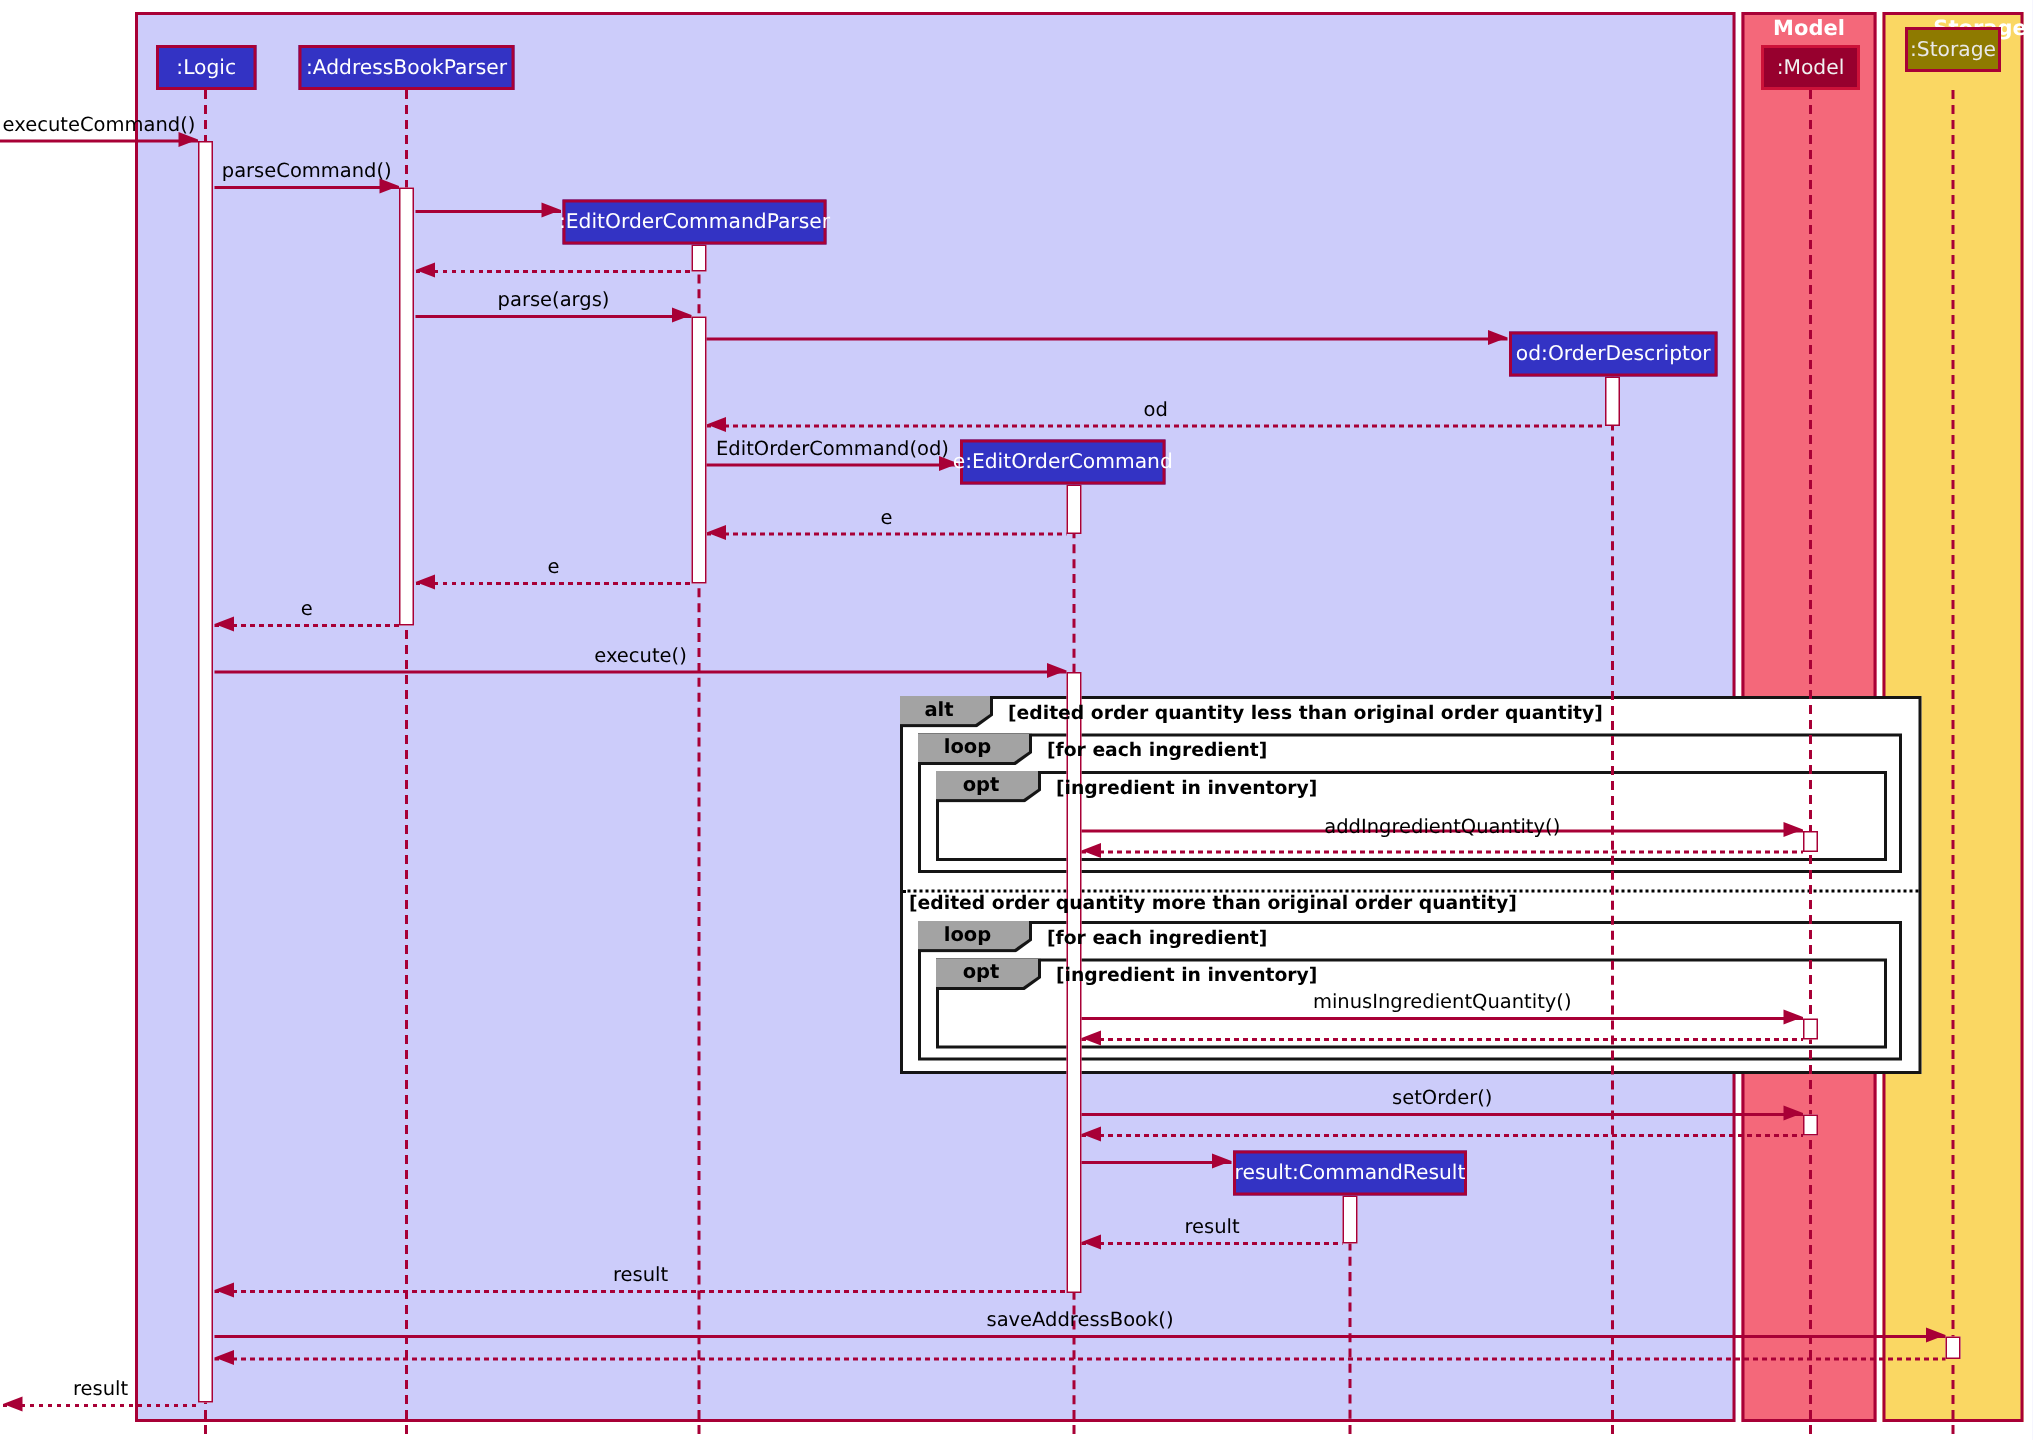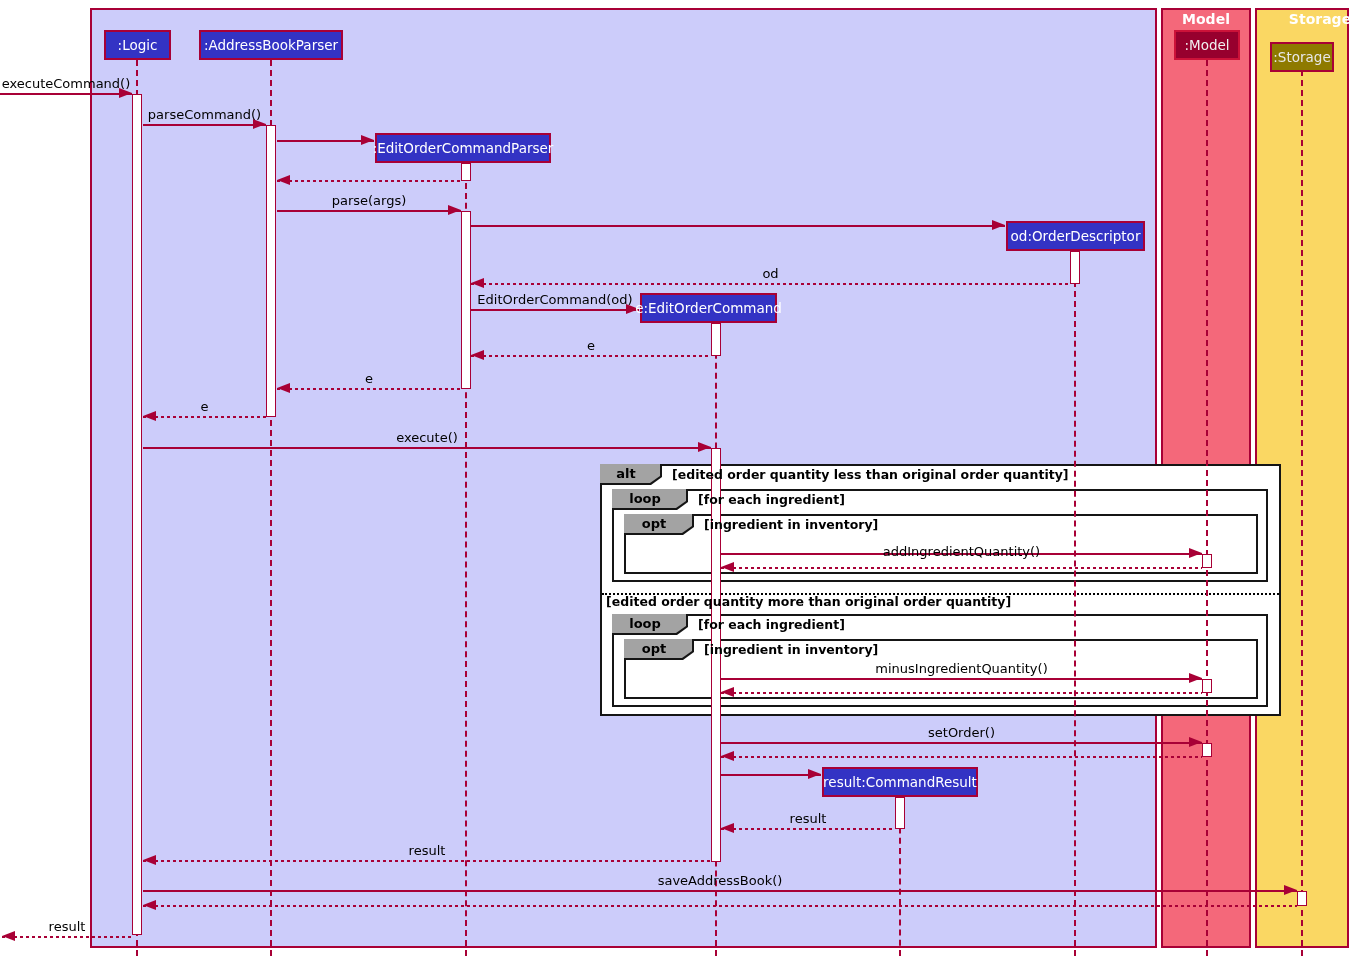--- a/index.html
+++ b/index.html
@@ -156,14 +156,14 @@
       <div class="pentagon-in">opt</div>
     </div>
     <div class="frag-cond" style="left: 704px; top: 642px;">[ingredient in inventory]</div>
     <div class="participant" style="left: 104px; top: 30px; width: 67px; background: rgb(51, 51, 196); border-color: rgb(168, 0, 54); color: rgb(255, 255, 255);">:Logic</div>
     <div class="participant" style="left: 199px; top: 30px; width: 144px; background: rgb(51, 51, 196); border-color: rgb(168, 0, 54); color: rgb(255, 255, 255);">:AddressBookParser</div>
     <div class="participant" style="left: 375px; top: 133px; width: 176px; background: rgb(51, 51, 196); border-color: rgb(168, 0, 54); color: rgb(255, 255, 255);">:EditOrderCommandParser</div>
     <div class="participant" style="left: 640px; top: 293px; width: 137px; background: rgb(51, 51, 196); border-color: rgb(168, 0, 54); color: rgb(255, 255, 255);">e:EditOrderCommand</div>
     <div class="participant" style="left: 822px; top: 767px; width: 156px; background: rgb(51, 51, 196); border-color: rgb(168, 0, 54); color: rgb(255, 255, 255);">result:CommandResult</div>
     <div class="participant" style="left: 1006px; top: 221px; width: 139px; background: rgb(51, 51, 196); border-color: rgb(168, 0, 54); color: rgb(255, 255, 255);">od:OrderDescriptor</div>
     <div class="participant" style="left: 1174px; top: 30px; width: 66px; background: rgb(151, 0, 46); border-color: rgb(204, 18, 57); color: rgb(240, 240, 240);">:Model</div>
-    <div class="participant" style="left: 1270px; top: 42px; width: 64px; background: rgb(142, 122, 0); border-color: rgb(168, 0, 54); color: rgb(232, 232, 232);">:Storage</div>
+    <div class="participant" style="left: 1270px; top: 18px; width: 64px; background: rgb(142, 122, 0); border-color: rgb(168, 0, 54); color: rgb(232, 232, 232);">:Storage</div>
   </div>
 
 </body></html>

